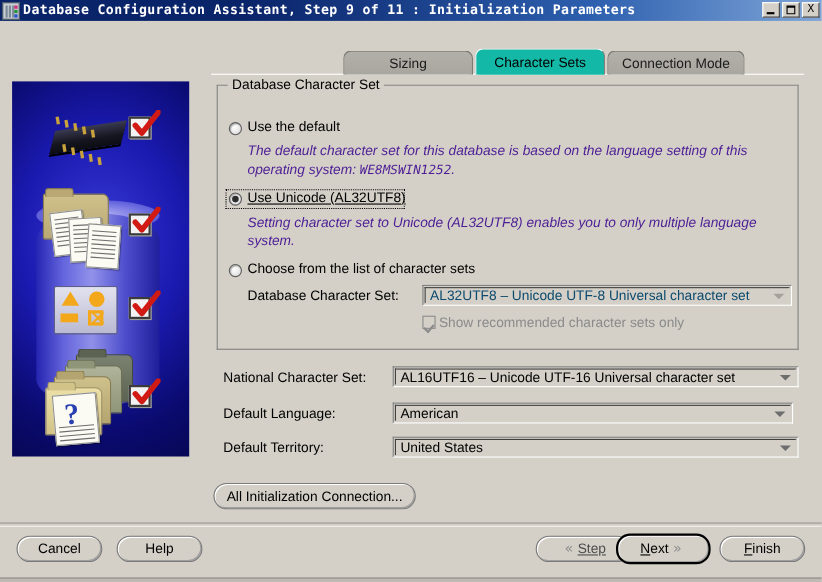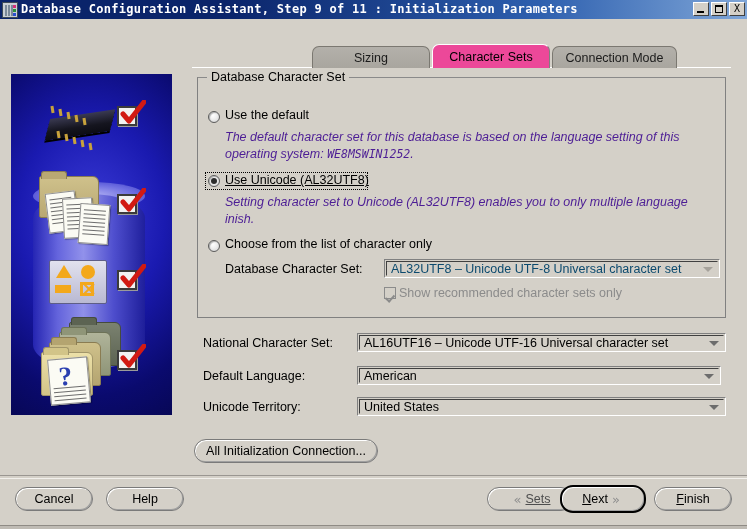--- a/index.html
+++ b/index.html
@@ -163,21 +163,21 @@
     cursor: default;
   }
   .tab.inactive {
     background: linear-gradient(to bottom, #b3b0aa 0%, #a9a69f 100%);
     border: 1px solid #7b7871;
     border-bottom: none;
     color: #1b1b1b;
     top: 2px; height: 22px;
   }
   .tab.active {
-    background: #ec4899;
+    background: #14b8a6;
     border: 1px solid #ffffff;
     border-right-color: #808080;
     border-bottom: none;
     color: #000;
     z-index: 3;
   }
 
   
   #tabpanel {
     position:absolute; left:192px; top:67px; width:539px; height:358px;
@@ -453,25 +453,25 @@
   <div class="desc" style="left:225px; top:129px; width:490px;">
     <span>The default character set for this database is based on the language setting of this</span><br>
     <span>operating system: </span><span class="mono">WE8MSWIN1252</span><span>.</span>
   </div>
 
   <div class="focusrect" style="left:205px; top:172px; width:163px; height:18px;"></div>
   <div class="radio checked" style="left:208px; top:175px;"></div>
   <div class="radio-label" style="left:225px; top:173px; text-decoration:underline;">Use Unicode (AL32UTF8)</div>
   <div class="desc" style="left:225px; top:194px; width:490px;">
     <span>Setting character set to Unicode (AL32UTF8) enables you to only multiple language</span><br>
-    <span>inish.</span>
+    <span>system.</span>
   </div>
 
   <div class="radio" style="left:208px; top:240px;"></div>
-  <div class="radio-label" style="left:225px; top:237px;">Choose from the list of character only</div>
+  <div class="radio-label" style="left:225px; top:237px;">Choose from the list of character sets</div>
 
   <div class="fieldlabel" style="left:225px; top:262px;">Database Character Set:</div>
   <div class="combo disabled" style="left:384px; top:259px; width:336px;">
     <div class="inner"></div>
     <div class="ctext">AL32UTF8 – Unicode UTF-8 Universal character set</div>
     <div class="arrow"></div>
   </div>
 
   <div class="checkbox checked" style="left:384px; top:287px;"></div>
   <div class="fieldlabel" style="left:203px; top:336px;">National Character Set:</div>
@@ -483,36 +483,36 @@
     <div class="arrow"></div>
   </div>
 
   <div class="fieldlabel" style="left:203px; top:369px;">Default Language:</div>
   <div class="combo" style="left:357px; top:366px; width:364px;">
     <div class="inner"></div>
     <div class="ctext">American</div>
     <div class="arrow"></div>
   </div>
 
-  <div class="fieldlabel" style="left:203px; top:400px;">Unicode Territory:</div>
+  <div class="fieldlabel" style="left:203px; top:400px;">Default Territory:</div>
   <div class="combo" style="left:357px; top:397px; width:369px;">
     <div class="inner"></div>
     <div class="ctext">United States</div>
     <div class="arrow"></div>
   </div>
 
   <div class="rbtn" style="left:194px; top:439px; width:184px;">All Initialization Connection...</div>
 
   <div id="bottombar">
     <div class="rbtn" style="left:15px; top:8px; width:78px;">Cancel</div>
     <div class="rbtn" style="left:106px; top:8px; width:78px;">Help</div>
 
     <div class="rbtn" style="left:487px; top:8px; width:86px; color:#4e4e4e;">
       <span class="chev">«</span>
-      <span class="mn">Sets</span>
+      <span class="mn">Step</span>
     </div>
 
     <div class="rbtn default" style="left:560px; top:6px; width:86px; height:28px;">
       <span><span class="mn">N</span>ext</span>
       <span class="chev">»</span>
     </div>
 
     <div class="rbtn" style="left:654px; top:8px; width:78px;">
       <span><span class="mn">F</span>inish</span>
     </div>

